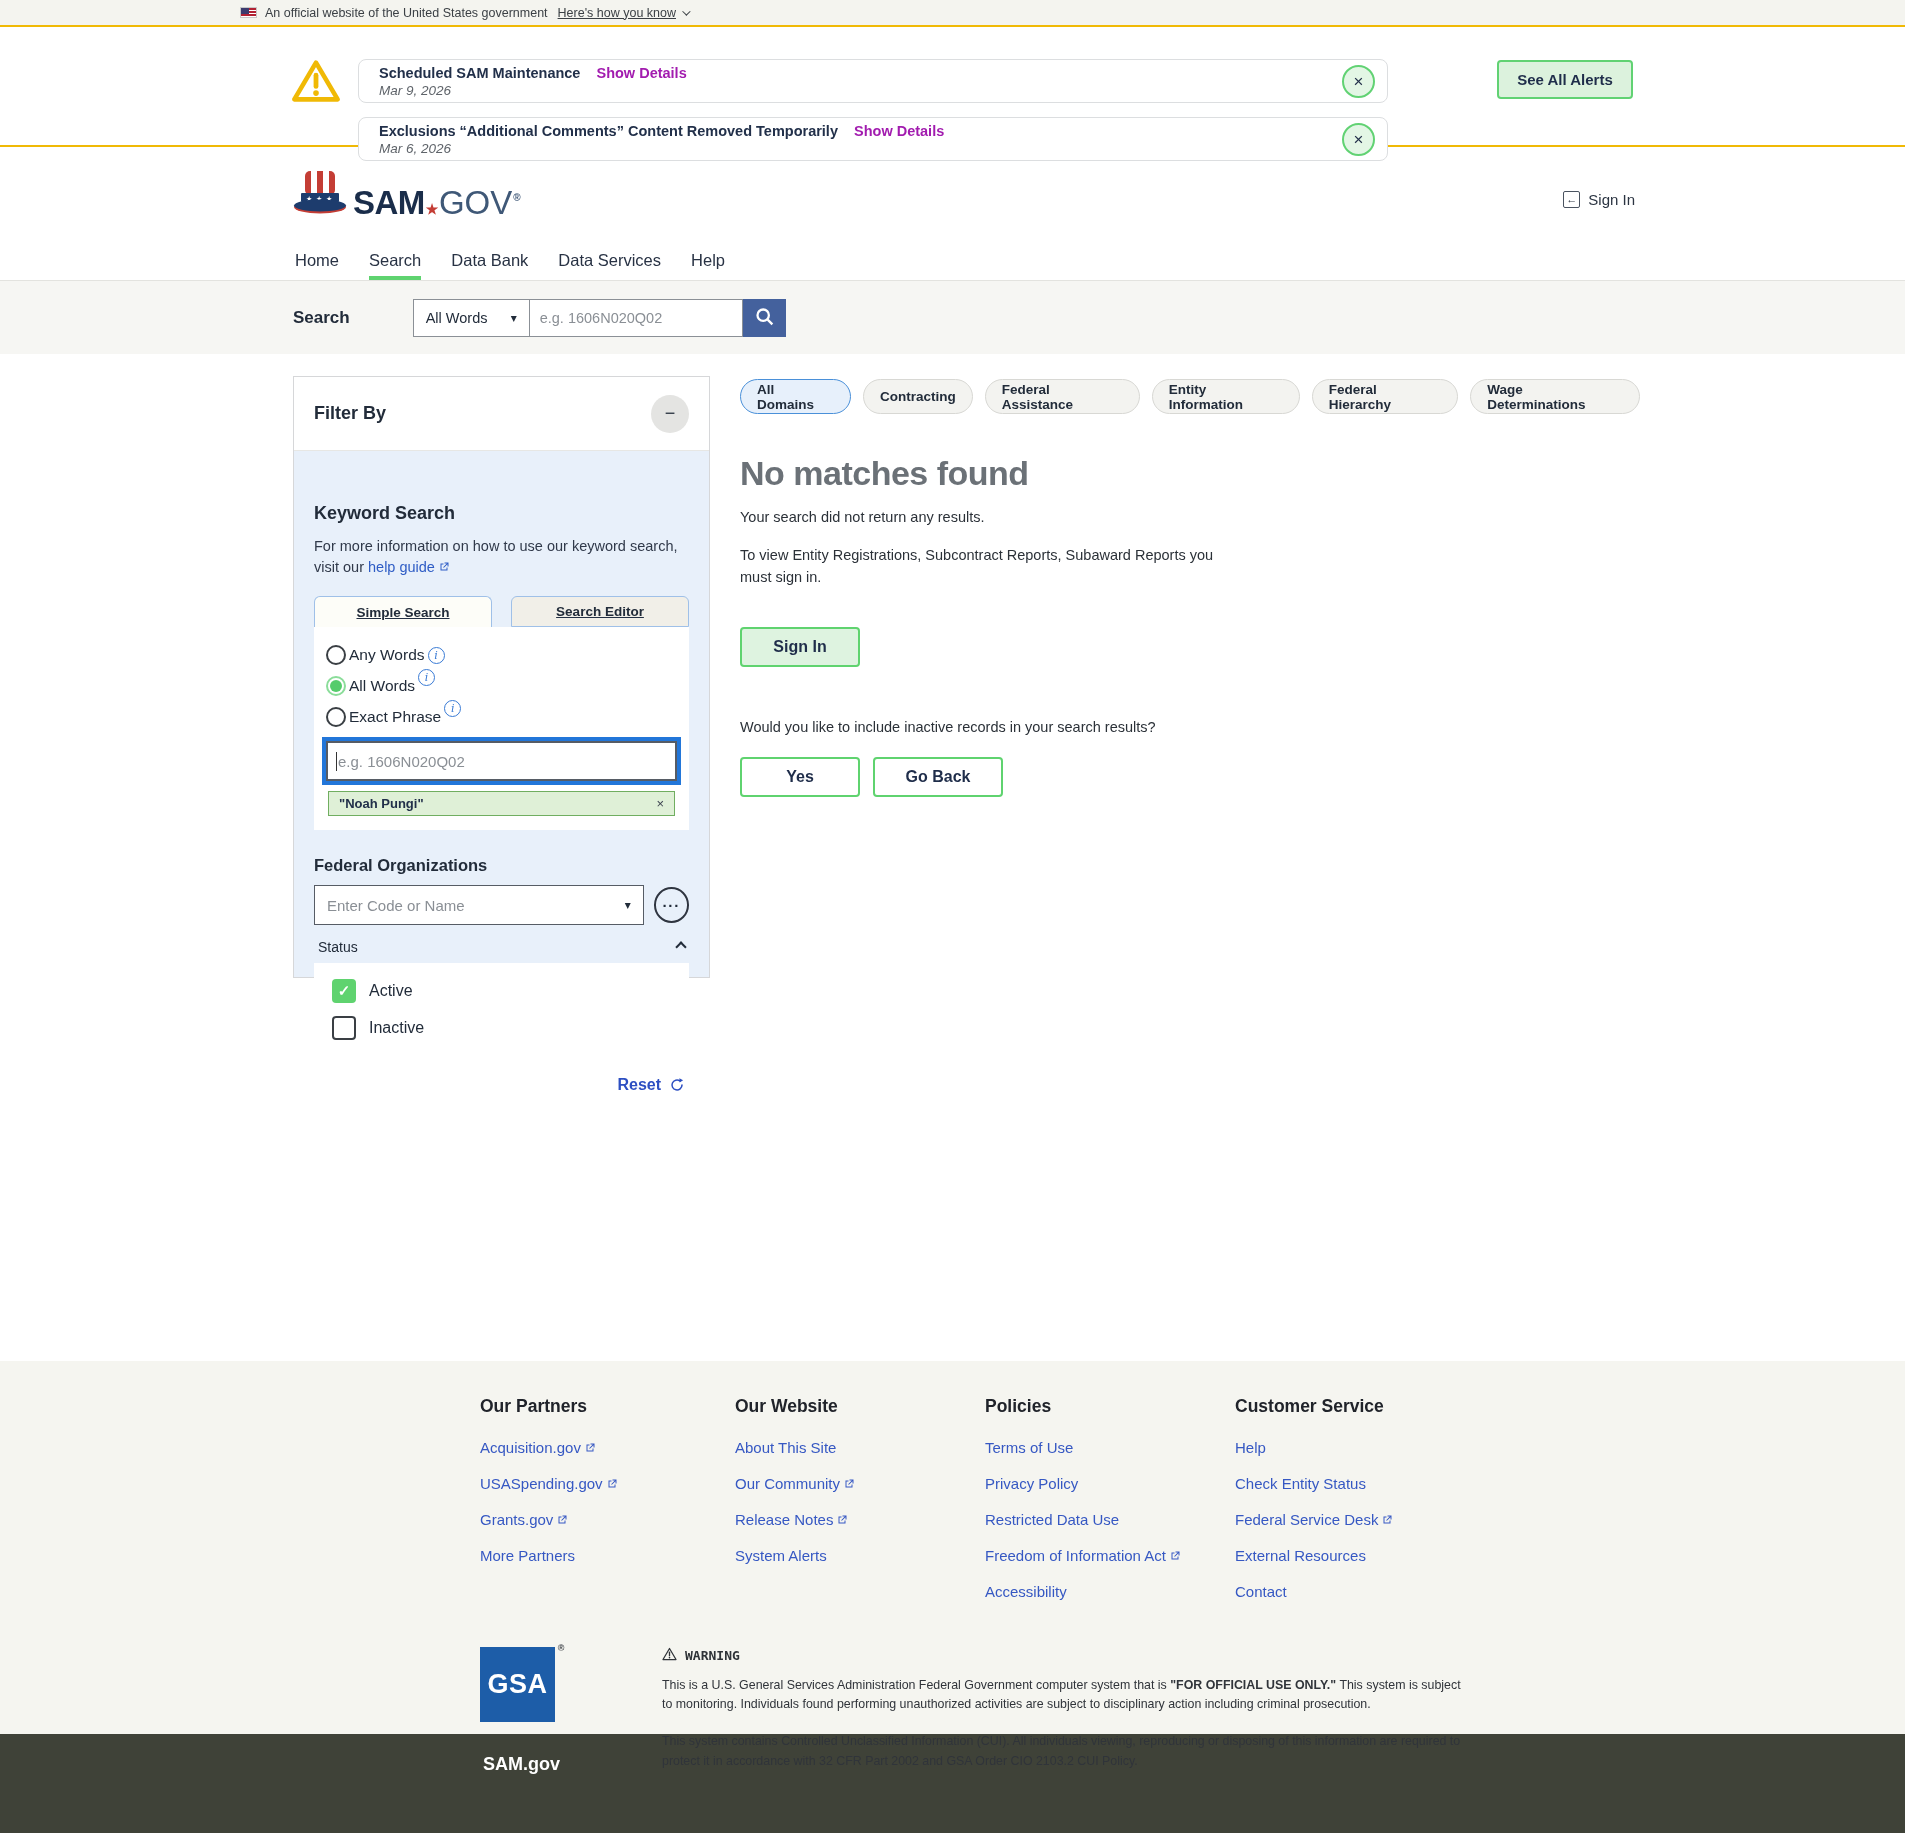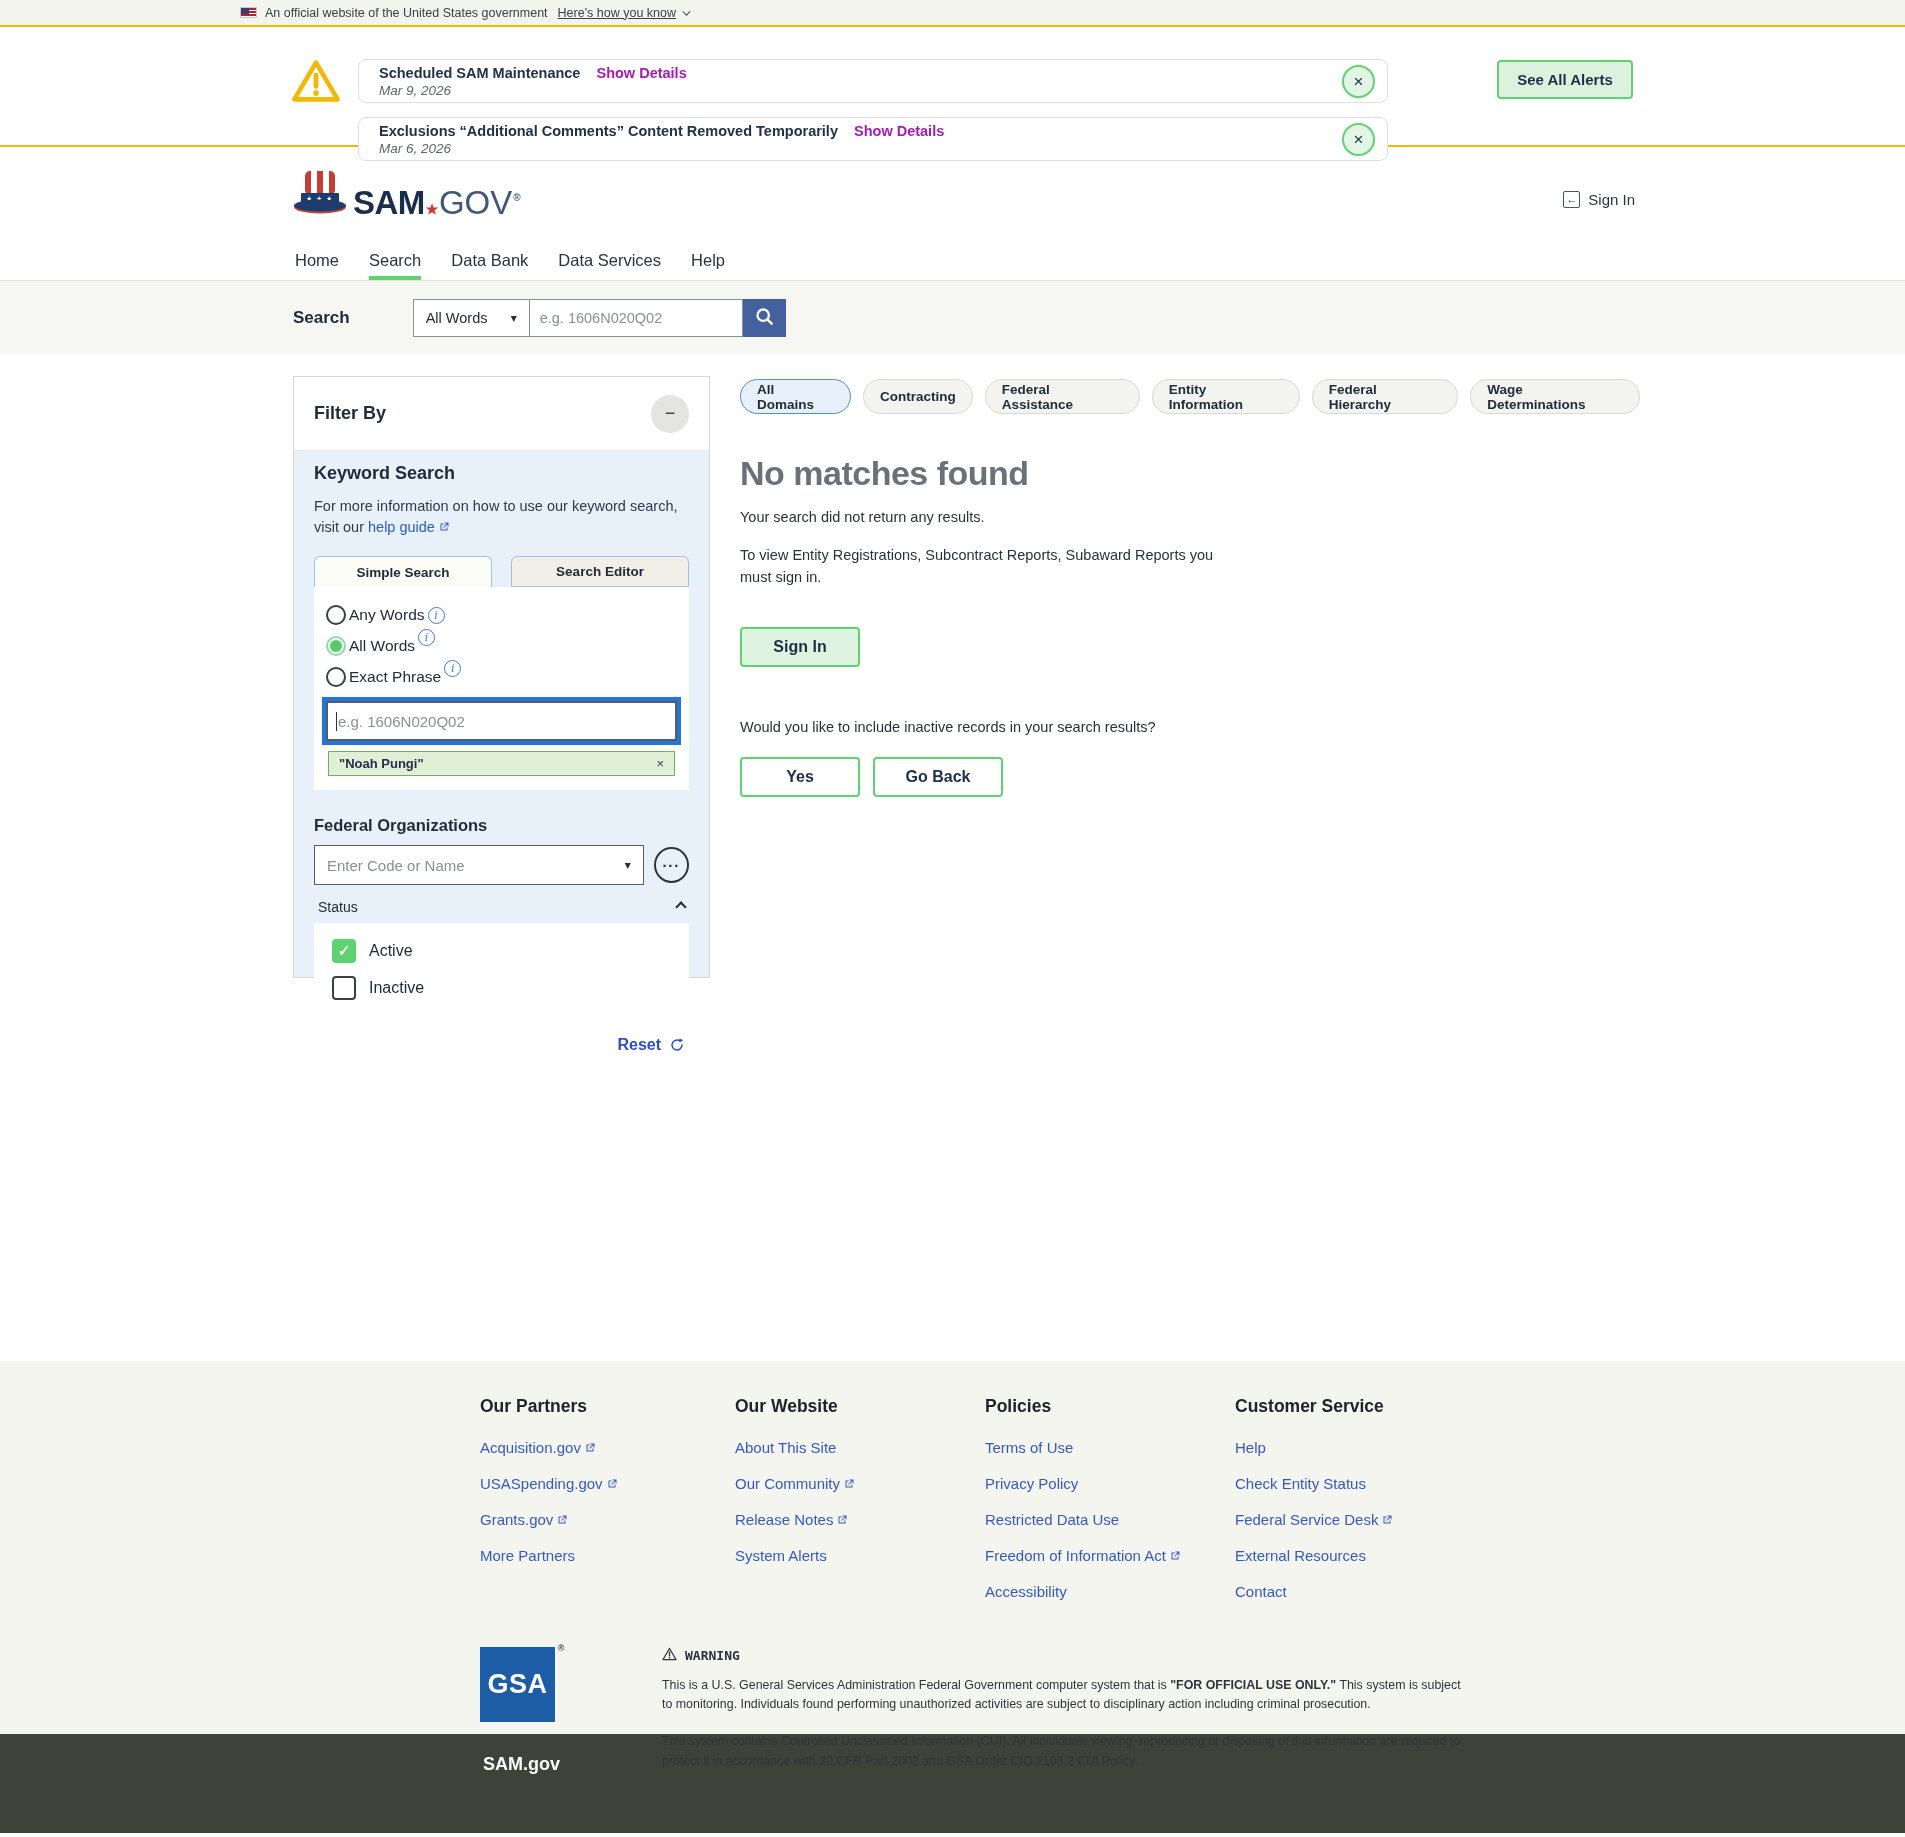--- a/index.html
+++ b/index.html
@@ -66,26 +66,26 @@
   .band-search-btn { width:43px; height:38px; background:#44619d; border:none; display:flex; align-items:center; justify-content:center; }
 
   
   .main { height:1007px; display:flex; padding-left:293px; }
 
   
   .filter-panel { width:417px; margin-top:22px; border:1px solid #d6d7d9; background:#e8f0fa; height:602px; }
   .filter-head { background:#fff; height:74px; display:flex; align-items:center; justify-content:space-between; padding:0 20px; border-bottom:1px solid #e7e7e4;}
   .filter-title { font-weight:bold; font-size:18px; color:#222c3a; }
   .collapse-btn { width:38px; height:38px; border-radius:50%; background:#e4e4e2; border:none; font-size:18px; color:#222c3a; }
-  .filter-body { padding:12px 20px 0 20px; }
+  .filter-body { padding:28px 20px 0 20px;margin-top:24px; }
   .kw-heading { font-weight:bold; font-size:18px; color:#222c3a; margin-bottom:12px; }
   .kw-help { font-size:14.5px; color:#30394a; line-height:1.45; margin-bottom:18px; }
   .kw-help a { color:#2e5cc5; }
   .ext { width:12px; height:12px; vertical-align:-1px; margin-left:3px; }
-  .tabs { display:flex; gap:19px; }
+  .tabs { display:flex; gap:19px;text-decoration:underline; }
   .tab { width:188px; height:31px; border:1px solid #9fc0e8; border-bottom:none; border-radius:6px 6px 0 0;
     display:flex; align-items:center; justify-content:center; font-weight:bold; font-size:13.5px; color:#222c3a; }
   .tab.active { background:#fdfdf8; }
   .tab.inactive { background:#f1efe8; border-bottom:1px solid #9fc0e8; }
   .kw-card { background:#fff; padding:18px 12px 14px 12px; }
   .radio-row { display:flex; align-items:center; margin-bottom:11px; gap:3px; }
   .radio { width:20px; height:20px; border-radius:50%; border:2px solid #3a3f44; background:#fff; flex:none; position:relative;}
   .radio.selected { border-color:#8bdd9a; }
   .radio.selected::after { content:""; position:absolute; left:2px; top:2px; width:12px; height:12px; border-radius:50%; background:#55cc6c; }
   .radio-label { font-size:15.5px; color:#222c3a; }

